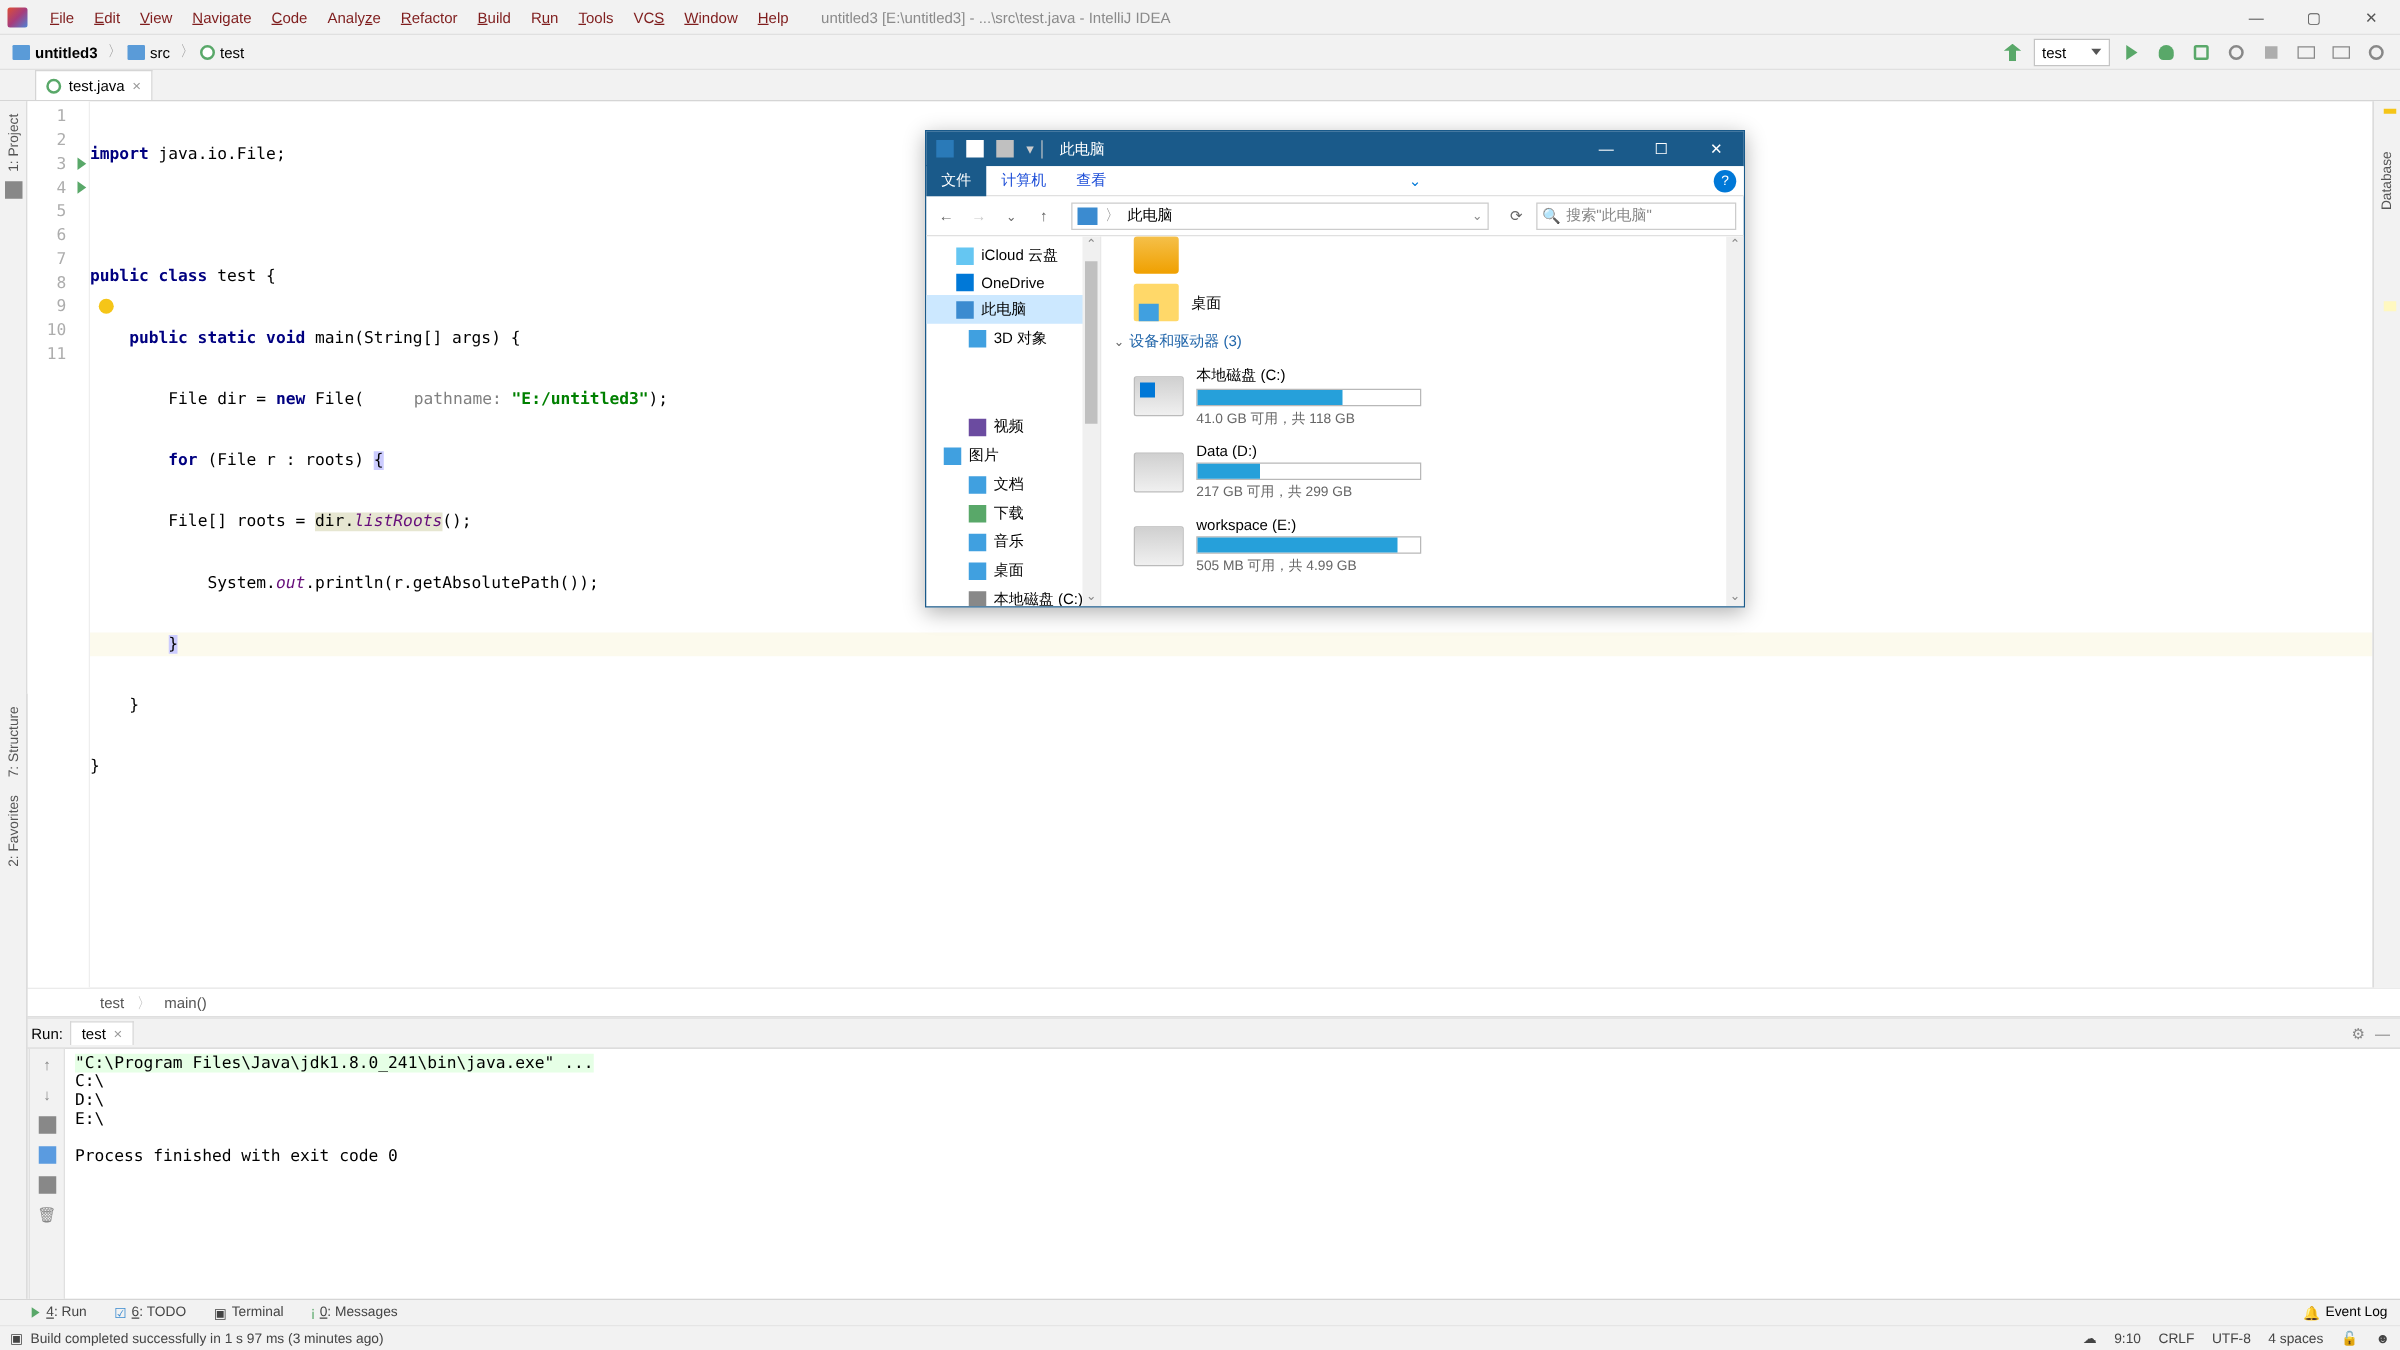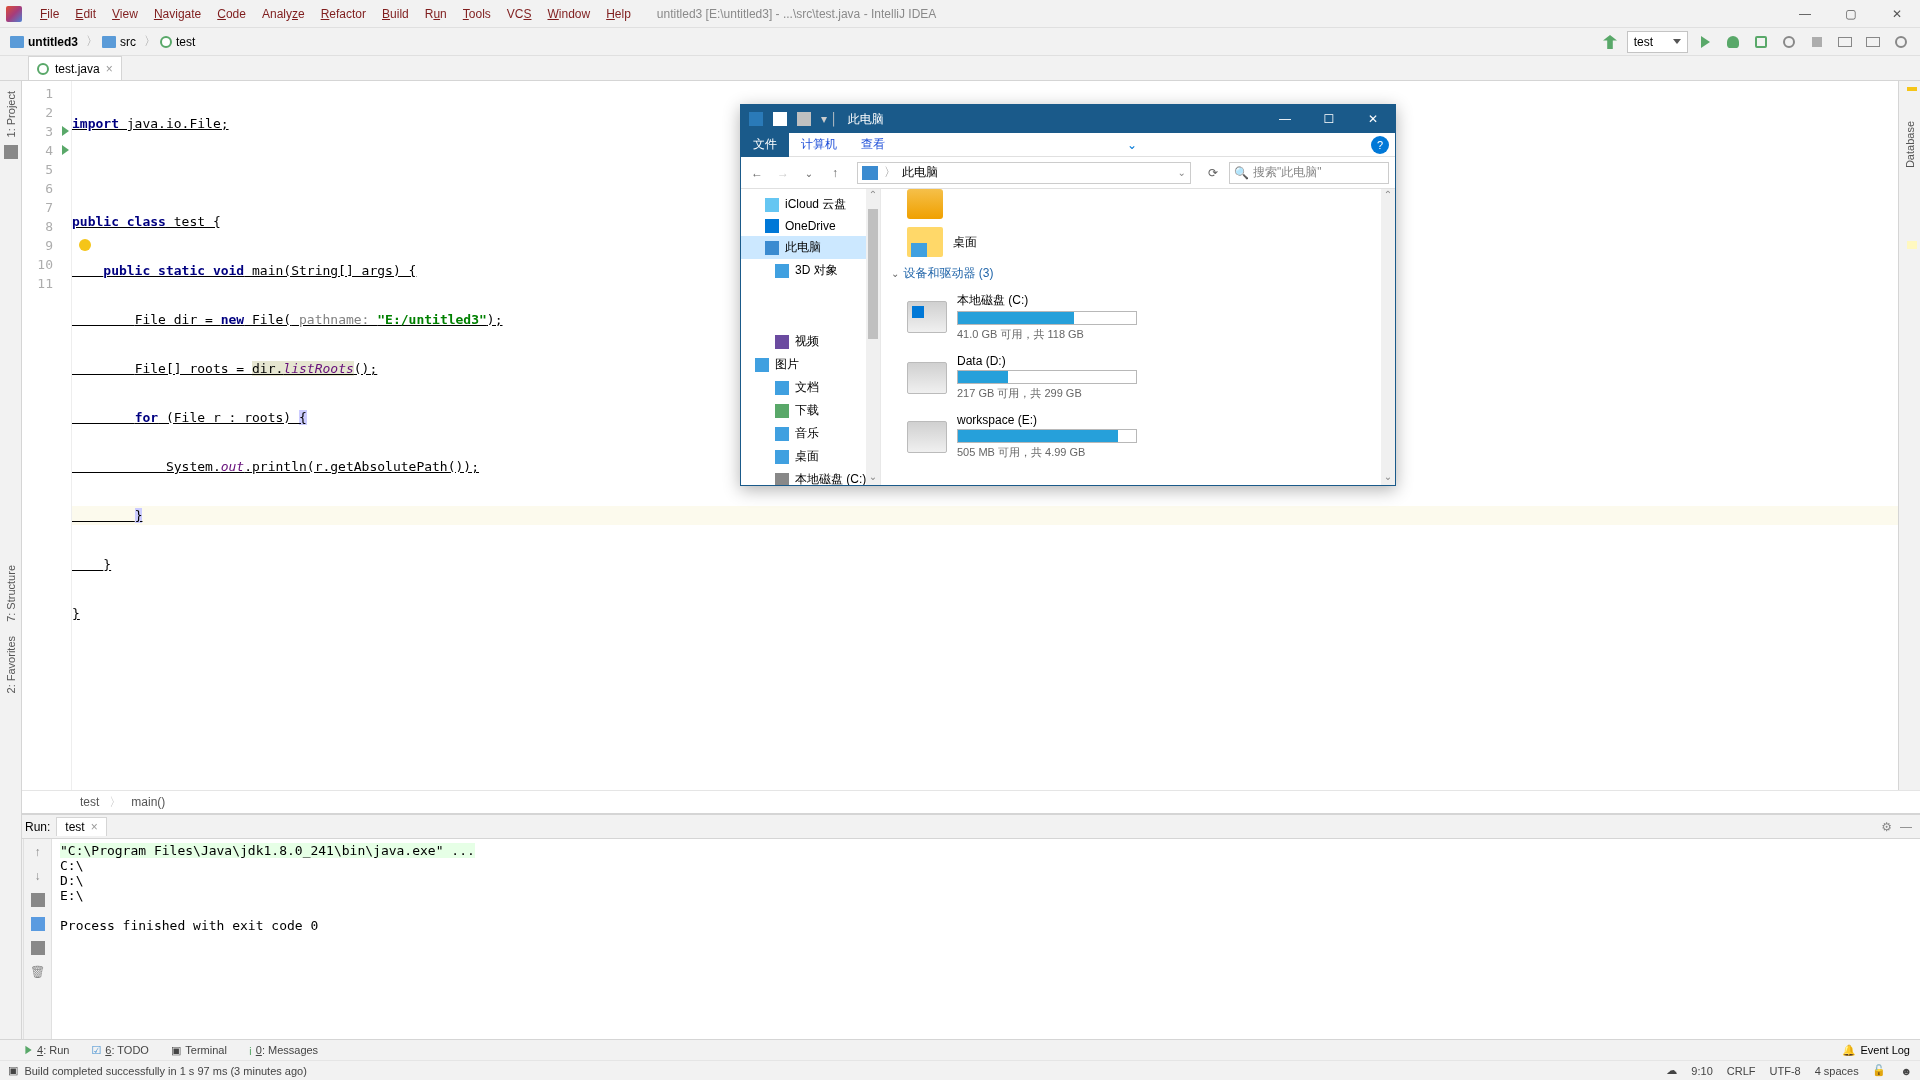--- a/index.html
+++ b/index.html
@@ -32,25 +32,25 @@
 .close-x { color: #999; font-size: 12px; }
 
 .main { display: flex; height: calc(100% - 28px - 28px - 25px - 24px - 225px - 21px - 20px); position: relative; }
 .left-gutter { width: 22px; background: #f2f2f2; border-right: 1px solid #d5d5d5; display: flex; flex-direction: column; align-items: center; padding-top: 10px; gap: 8px; }
 .side-label { writing-mode: vertical-rl; transform: rotate(180deg); font-size: 11px; color: #555; }
 .gutter { width: 50px; background: #fff; border-right: 1px solid #eee; font-family: "Consolas", monospace; font-size: 13px; color: #adadad; padding-top: 3px; }
 .gutter .ln { height: 19px; text-align: right; padding-right: 18px; line-height: 19px; position: relative; }
 .ln .play { position: absolute; right: 2px; top: 4px; width: 0; height: 0; border-top: 5px solid transparent; border-bottom: 5px solid transparent; border-left: 7px solid #59a869; }
 .ln .bulb { position: absolute; right: -20px; top: 3px; width: 12px; height: 12px; background: #f5c518; border-radius: 50%; }
 .code { flex: 1; font-family: "Consolas", monospace; font-size: 13px; padding-top: 3px; position: relative; white-space: pre; }
-.code .cl { height: 19px; line-height: 19px; text-decoration: underline; }
+.code .cl { height: 19px; line-height: 19px; }
 .kw { color: #000080; font-weight: bold; }
 .st { color: #008000; font-weight: bold; }
 .fld { color: #660e7a; font-style: italic; }
-.prm { color: #808080; }
+.prm { color: #808080; margin-left: 32px; }
 .hl { background: #e6e6d1; }
 .brace { background: #ccccff; }
 .caret-line { background: #fcfaed; }
 .right-gutter { width: 22px; background: #f2f2f2; border-left: 1px solid #d5d5d5; position: relative; }
 .rg-mark { position: absolute; right: 3px; width: 10px; height: 4px; }
 
 .ed-breadcrumb { height: 24px; border-top: 1px solid #e5e5e5; border-bottom: 1px solid #d5d5d5; padding-left: 80px; display: flex; align-items: center; gap: 10px; color: #555; font-size: 12px; background: #fff; }
 
 .run-panel { height: 225px; background: #fff; display: flex; flex-direction: column; border-top: 1px solid #d5d5d5; }
 .run-header { height: 24px; background: #f2f2f2; border-bottom: 1px solid #d5d5d5; display: flex; align-items: center; padding-left: 25px; }
@@ -206,22 +206,22 @@
     <div class="ln"><span>9</span><div class="bulb"></div></div>
     <div class="ln"><span>10</span></div>
     <div class="ln"><span>11</span></div>
   </div>
   <div class="code">
     <div class="cl"><span class="kw">import</span><span> java.io.File;</span></div>
     <div class="cl"></div>
     <div class="cl"><span class="kw">public class</span><span> test {</span></div>
     <div class="cl">    <span class="kw">public static void</span><span> main(String[] args) {</span></div>
     <div class="cl">        <span>File dir = </span><span class="kw">new</span><span> File(</span><span class="prm"> pathname: </span><span class="st">"E:/untitled3"</span><span>);</span></div>
+    <div class="cl">        <span class="kw">for</span><span> (File r : roots) </span><span class="brace">{</span></div>
     <div class="cl">        <span>File[] roots = </span><span class="hl"><span>dir.</span><span class="fld">listRoots</span></span><span>();</span></div>
-    <div class="cl">        <span class="kw">for</span><span> (File r : roots) </span><span class="brace">{</span></div>
     <div class="cl">            <span>System.</span><span class="fld">out</span><span>.println(r.getAbsolutePath());</span></div>
     <div class="cl caret-line">        <span class="brace">}</span></div>
     <div class="cl">    <span>}</span></div>
     <div class="cl"><span>}</span></div>
   </div>
   <div class="right-gutter">
     <div class="rg-mark" style="top:6px;background:#f5c518"></div>
     <div class="rg-mark" style="top:160px;height:8px;background:#fff8c0"></div>
     <div class="side-label" style="position:absolute;top:40px;right:4px">Database</div>
   </div>

